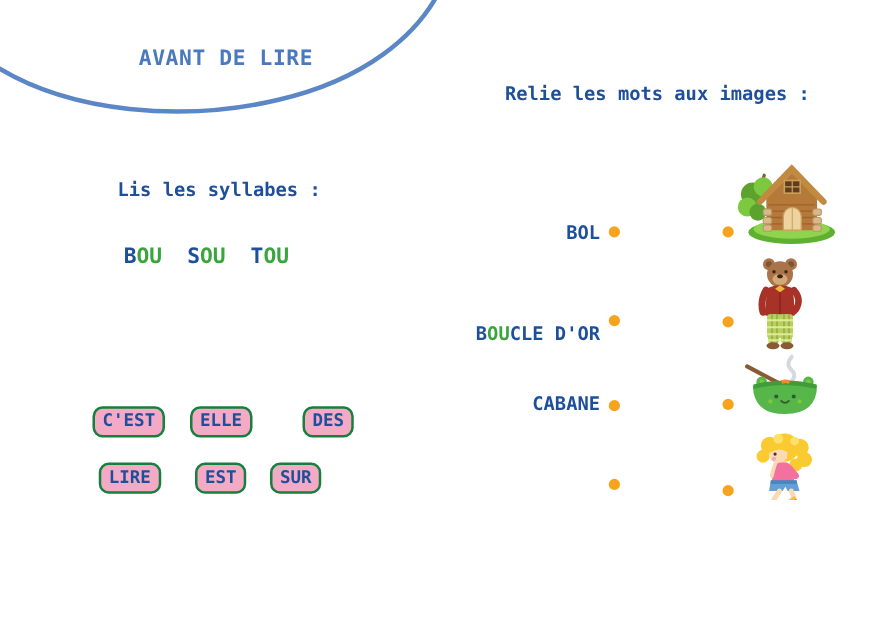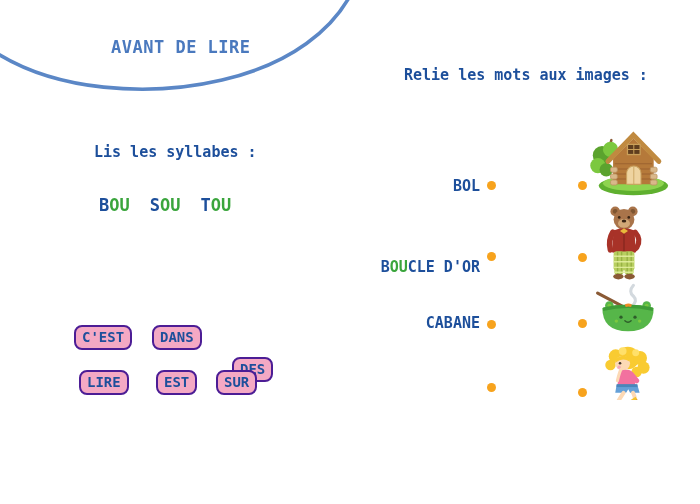--- a/index.html
+++ b/index.html
@@ -22,24 +22,24 @@
   
   .syllables-row{
     position:absolute;left:99px;top:195px;display:flex;gap:20px;
     font-size:17px;font-weight:bold;white-space:nowrap;
   }
   [data-color="blue"]{color:#1d4f9b;}
   [data-color="green"]{color:#3aa53c;}
   
   .badge{
     position:absolute;font-size:14px;font-weight:bold;color:#1d4f9b;
-    background:#f4a9c4;border:2px solid #4c1d95;border-radius:8px;
+    background:#f4a9c4;border:2px solid #15803d;border-radius:8px;
     padding:3px 6px;white-space:nowrap;line-height:1.1;
   }
-  .bg1{left:74px;top:325px;} .bg2{left:152px;top:325px;} .bg3{left:232px;top:325px;margin-top:32px;}
+  .bg1{left:74px;top:325px;} .bg2{left:152px;top:325px;} .bg3{left:242px;top:325px;}
   .bg4{left:79px;top:370px;} .bg5{left:156px;top:370px;} .bg6{left:216px;top:370px;}
   
   .match-word{
     position:absolute;left:330px;width:150px;text-align:right;
     font-size:15px;font-weight:bold;white-space:nowrap;
   }
   .mw1{top:161px;margin-top:16px;} .mw2{top:246px;margin-top:12px;} .mw3{top:314px;} .mw4{top:377px;}
   .dot{
     position:absolute;width:9px;height:9px;border-radius:50%;background:#f7a31d;
   }
@@ -65,21 +65,21 @@
   <div class="heading heading-relie">Relie les mots aux images :</div>
 
   <div class="heading heading-lis">Lis les syllabes :</div>
   <div class="syllables-row">
     <div class="syllable"><span data-color="blue">B</span><span data-color="green">OU</span></div>
     <div class="syllable"><span data-color="blue">S</span><span data-color="green">OU</span></div>
     <div class="syllable"><span data-color="blue">T</span><span data-color="green">OU</span></div>
   </div>
 
   <div class="badge bg1">C'EST</div>
-  <div class="badge bg2">DANS</div>
+  <div class="badge bg2">ELLE</div>
   <div class="badge bg3">DES</div>
   <div class="badge bg4">LIRE</div>
   <div class="badge bg5">EST</div>
   <div class="badge bg6">SUR</div>
 
   <div class="match-word mw1"><span data-color="blue">BOL</span></div>
   <div class="match-word mw2"><span data-color="blue">B</span><span data-color="green">OU</span><span data-color="blue">CLE D'OR</span></div>
   <div class="match-word mw3"><span data-color="blue">CABANE</span></div>
 
   <div class="dot wd1"></div>

